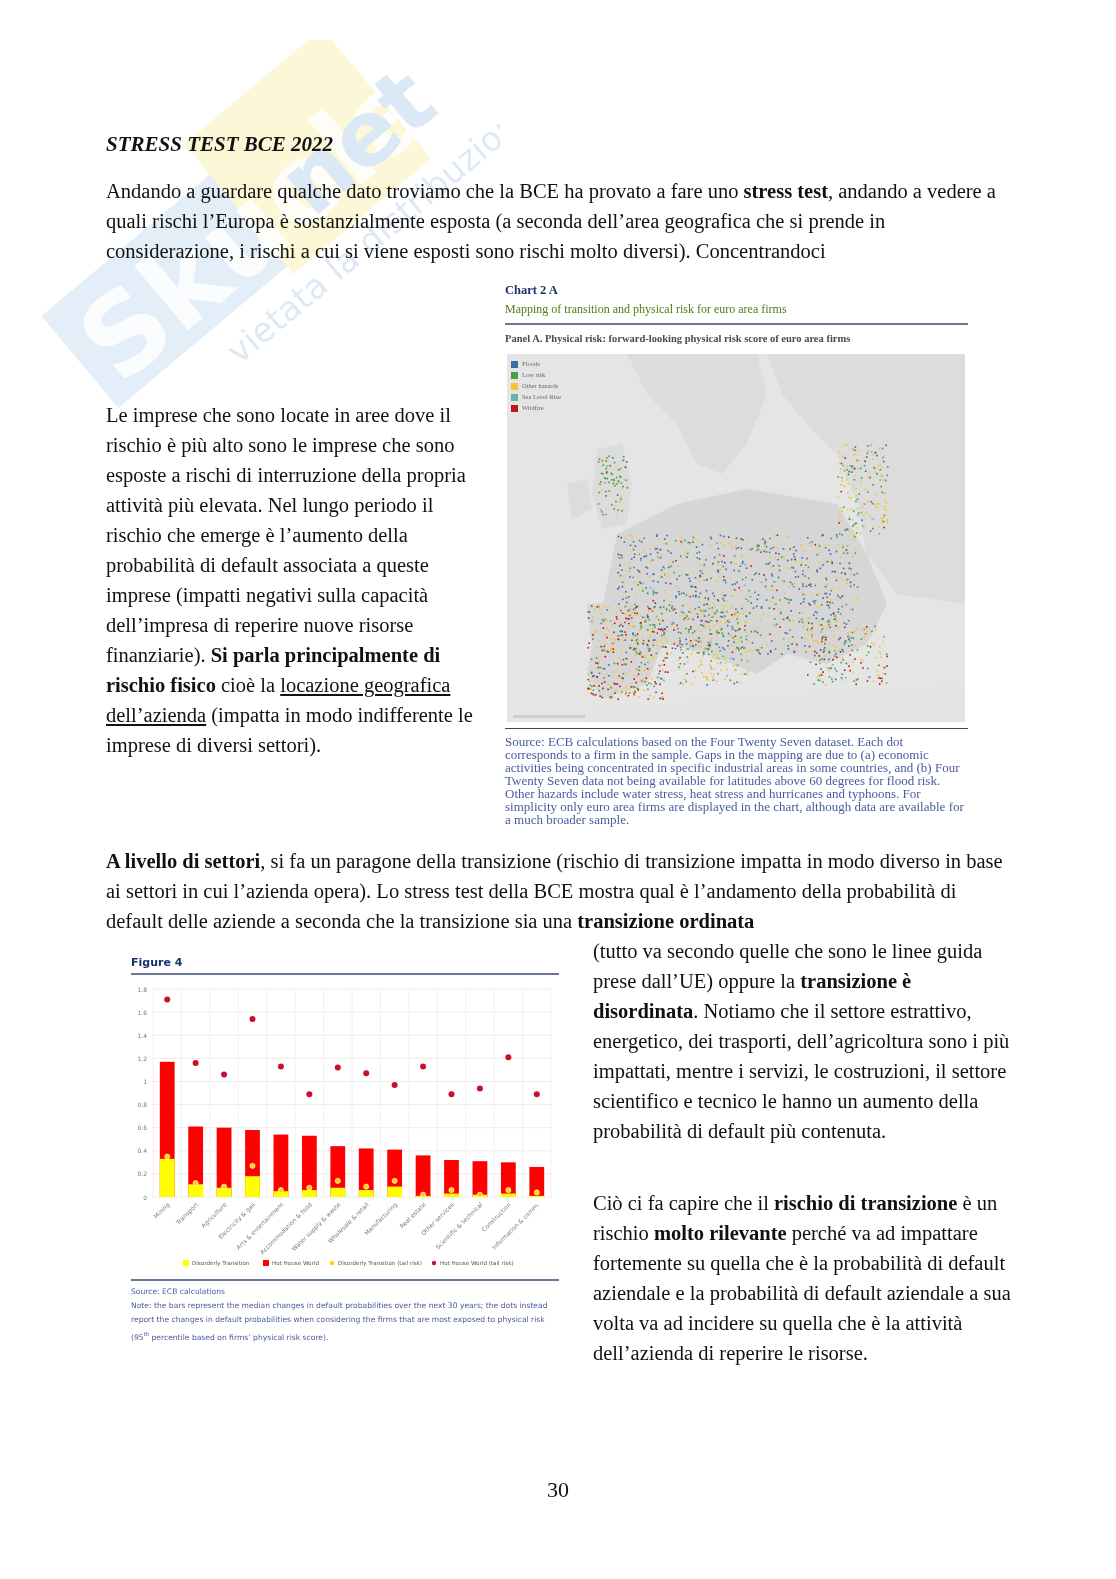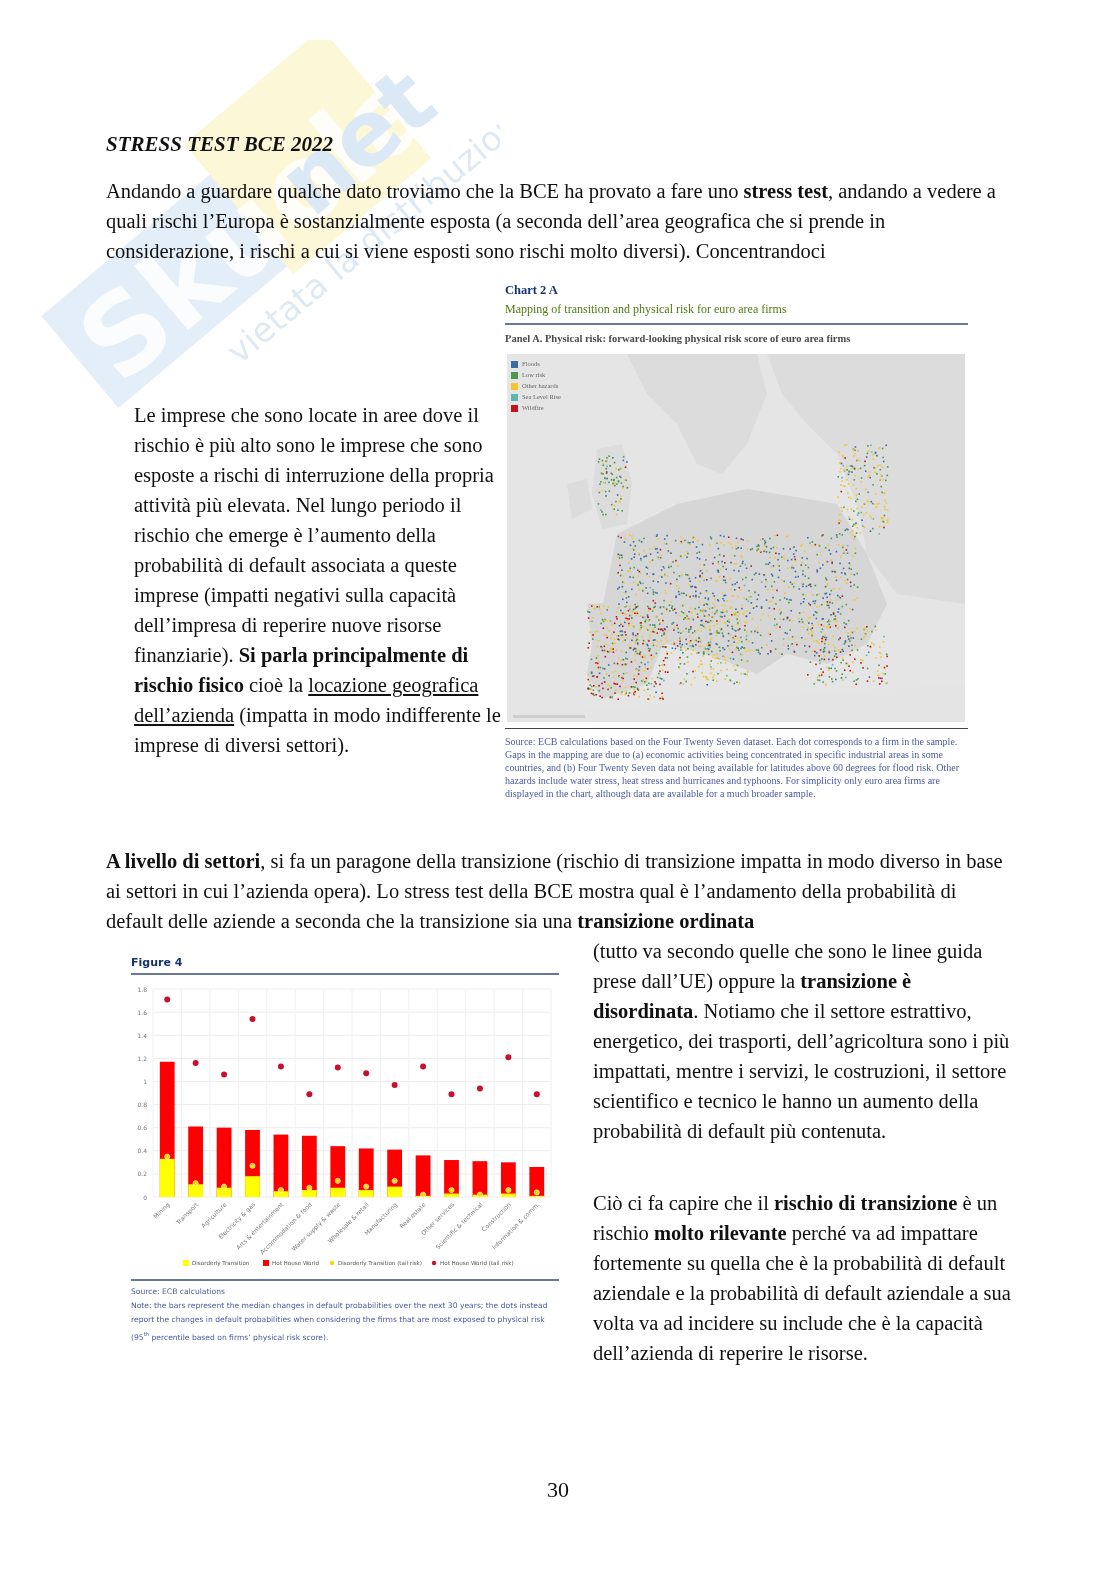--- a/index.html
+++ b/index.html
@@ -4,41 +4,41 @@
 <style>
   html, body { margin: 0; padding: 0; background: #ffffff; }
   body { width: 1116px; height: 1579px; position: relative; overflow: hidden;
          font-family: "Liberation Serif", "DejaVu Serif", serif; color: #111; }
   .watermark { position: absolute; left: 20px; top: 40px; width: 480px; height: 420px; pointer-events: none; z-index: 0; }
   .page { position: absolute; left: 0; top: 0; width: 1116px; height: 1579px; z-index: 1; }
   .title { position: absolute; left: 106px; top: 132px; font-size: 21px; font-weight: bold; font-style: italic; }
   .txt { font-size: 20.5px; line-height: 30px; }
   .para1 { position: absolute; left: 106px; top: 176px; width: 900px; }
   .para1-narrow { position: absolute; left: 106px; top: 266px; width: 380px; }
-  .para2 { position: absolute; left: 106px; top: 400px; width: 380px; margin-left: 28px; }
+  .para2 { position: absolute; left: 106px; top: 400px; width: 380px; }
   .para3 { position: absolute; left: 106px; top: 846px; width: 900px; }
   .para3b { position: absolute; left: 593px; top: 936px; width: 420px; }
   .para4 { position: absolute; left: 593px; top: 1188px; width: 420px; }
   .pagenum { position: absolute; left: 0; width: 1116px; top: 1477px; text-align: center; font-size: 22px; }
   b { font-weight: bold; }
   u { text-decoration: underline; }
 
   
   .fig1 { position: absolute; left: 505px; top: 283px; width: 463px; font-family: Liberation Serif, serif; }
   .fig-kicker { color: #17336e; font-weight: bold; font-size: 12.5px; }
   .fig-sub { color: #4d7c0f; font-size: 12px; margin-top: 4px; }
   .fig-rule { border-top: 2px solid #6b7796; margin-top: 6px; }
   .fig-panel { color: #4a4a4a; font-size: 10.5px; font-weight: bold; margin-top: 8px; }
   .map { position: relative; width: 458px; height: 368px; margin-top: 10px; margin-left: 2px; background: #e5e5e5; }
   .map svg { position: absolute; left: 0; top: 0; }
   .legend { position: absolute; left: 4px; top: 4px; font-size: 6.5px; color: #666; line-height: 11px; }
   .legend .sw { display: inline-block; width: 7px; height: 7px; vertical-align: middle; margin-right: 4px; }
   .map-copy { position: absolute; left: 6px; bottom: 4px; width: 72px; height: 3px; background: #cfcfcf; }
   .fig-rule2 { border-top: 1.5px solid #444; margin-top: 6px; }
-  .fig-src { color: #4a5a9e; font-size: 10px; line-height: 13px; margin-top: 6px; }
+  .fig-src { color: #4a5a9e; font-size: 13px; line-height: 13px; margin-top: 6px; }
 
   
   .fig2 { position: absolute; left: 131px; top: 956px; width: 428px; font-family: "DejaVu Sans", sans-serif; }
   .fig2 .fig-kicker { font-size: 11px; }
   .fig2 .fig-sub { font-size: 10.3px; line-height: 14px; margin-top: 2px; }
   .fig2 .fig-rule { margin-top: 4px; }
   .chart { position: relative; width: 428px; height: 300px; }
   .chart svg { position: absolute; left: 0; top: 0; }
   .fig2 .fig-rule3 { border-top: 2px solid #6b7796; margin-top: 4px; }
   .fig2 .fig-src { font-size: 7.6px; line-height: 14px; margin-top: 4px; }
@@ -1982,21 +1982,21 @@
 
   <div class="txt para3">
     <b>A livello di settori</b><span>, si fa un paragone della transizione (rischio di transizione impatta in modo diverso in base ai settori in cui l’azienda opera). Lo stress test della BCE mostra qual è l’andamento della probabilità di default delle aziende a seconda che la transizione sia una </span><b>transizione ordinata</b>
   </div>
 
   <div class="txt para3b">
     <span>(tutto va secondo quelle che sono le linee guida prese dall’UE) oppure la </span><b>transizione è disordinata</b><span>. Notiamo che il settore estrattivo, energetico, dei trasporti, dell’agricoltura sono i più impattati, mentre i servizi, le costruzioni, il settore scientifico e tecnico le hanno un aumento della probabilità di default più contenuta.</span>
   </div>
 
   <div class="txt para4">
-    <span>Ciò ci fa capire che il </span><b>rischio di transizione</b><span> è un rischio </span><b>molto rilevante</b><span> perché va ad impattare fortemente su quella che è la probabilità di default aziendale e la probabilità di default aziendale a sua volta va ad incidere su include che è la capacità dell’azienda di reperire le risorse.</span>
+    <span>Ciò ci fa capire che il </span><b>rischio di transizione</b><span> è un rischio </span><b>molto rilevante</b><span> perché va ad impattare fortemente su quella che è la probabilità di default aziendale e la probabilità di default aziendale a sua volta va ad incidere su quella che è la attività dell’azienda di reperire le risorse.</span>
   </div>
 
   <div class="fig2">
     <div class="fig-kicker">Figure 4</div>
     <div class="fig-rule"></div>
     <div class="chart">
       <svg id="barsvg" width="428" height="300">
           <line x1="22" x2="420" y1="222" y2="222" stroke="#ececec" stroke-width="1"></line>
           <text x="16" y="224.5" text-anchor="end" font-size="6" fill="#777" font-family="DejaVu Sans, sans-serif">0</text>
           <line x1="22" x2="420" y1="198.88888888888889" y2="198.88888888888889" stroke="#ececec" stroke-width="1"></line>

